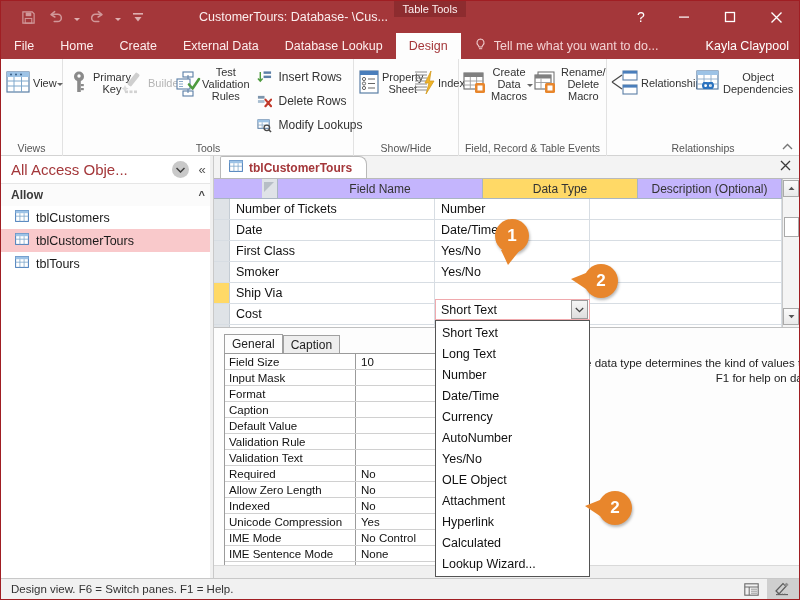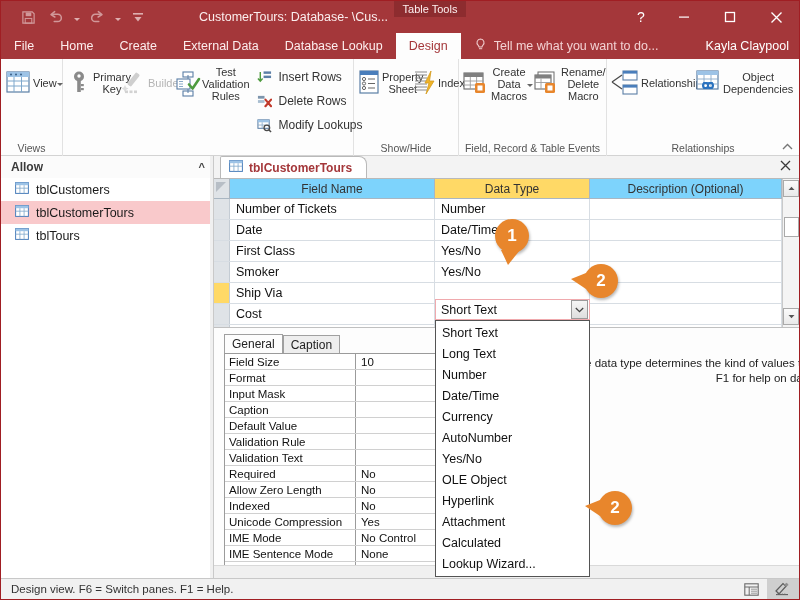--- a/index.html
+++ b/index.html
@@ -225,22 +225,23 @@
   .doctab-close {
     position: absolute; right: 8px; top: 3px;
     font-size: 13px; color: #444;
   }
 
   
   .gridwrap { position: relative; height: 148px; background: #fff; display: flex; }
   .grid { flex: 1; position: relative; }
   .grid-head {
     display: flex; height: 20px;
-    background: #7dd3fc;
+    background: #c4b5fd;
     border-bottom: 1px solid #a9b6c2;
+    padding-left: 48px;
   }
   .gh-corner {
     width: 16px; border-right: 1px solid #a9b6c2;
     background: #dfe3e7;
     position: relative; overflow: hidden;
   }
   .gh-corner:after {
     content: ""; position: absolute; left: 2px; top: 3px;
     width: 0; height: 0;
     border-left: 10px solid #b7bec6;
@@ -612,20 +613,21 @@
                   <rect x="1" y="2" width="12" height="2.6" fill="#9dc3e6"></rect>
                   <path d="M1 7.5h12M5.5 4.6v6.4" stroke="#8aaac9" stroke-width=".9"></path>
                   <circle cx="10.5" cy="10.5" r="3" fill="none" stroke="#4a4a4a" stroke-width="1.4"></circle>
                   <path d="M12.6 12.6 L15 15" stroke="#4a4a4a" stroke-width="1.6"></path>
                 </svg>
             </span>
             <span>Modify Lookups</span>
           </div>
         </div>
       </div>
+      <div class="rgroup-label">Tools</div>
     </div>
 
     <div class="rgroup" style="width:105px">
       <div class="rgroup-items">
         <div class="bigbtn" style="width:56px">
           <span class="ic">
             <svg width="26" height="28" viewBox="0 0 26 28">
                 <rect x="4" y="2" width="18" height="22" fill="#fff" stroke="#5b7fa6" stroke-width="1.2"></rect>
                 <rect x="4" y="2" width="18" height="4" fill="#4a7ebb"></rect>
                 <circle cx="8" cy="10" r="1.6" fill="none" stroke="#666" stroke-width="1"></circle>
@@ -712,20 +714,29 @@
         <svg width="11" height="8" viewBox="0 0 11 8">
             <path d="M1 6 L5.5 1.6 L10 6" fill="none" stroke="#777" stroke-width="1.4"></path>
           </svg>
       </div>
     </div>
   </div>
 
   <div class="main">
 
     <div class="navpane">
+      <div class="nav-header">
+        <div class="nav-title">All Access Obje...</div>
+        <div class="nav-dd">
+          <svg width="9" height="6" viewBox="0 0 9 6">
+              <path d="M0.5 1 L4.5 5 L8.5 1" fill="none" stroke="#3f3f3f" stroke-width="1.5"></path>
+            </svg>
+        </div>
+        <div class="nav-collapse">«</div>
+      </div>
       <div class="nav-group">
         <span>Allow</span>
         <span class="chev">^</span>
       </div>
       <div class="nav-item">
         <span>
           <svg width="14" height="12" viewBox="0 0 14 12">
               <rect x="0.6" y="0.6" width="12.8" height="10.8" fill="#fff" stroke="#4a7ebb" stroke-width="1"></rect>
               <rect x="0.6" y="0.6" width="12.8" height="2.6" fill="#9dc3e6"></rect>
               <path d="M0.6 6.2h12.8M4.9 3.2v8.2M9.1 3.2v8.2" stroke="#7fa8cc" stroke-width=".8"></path>
@@ -839,22 +850,22 @@
 
           <div class="dd-list">
             <div class="dd-item">Short Text</div>
             <div class="dd-item">Long Text</div>
             <div class="dd-item">Number</div>
             <div class="dd-item">Date/Time</div>
             <div class="dd-item">Currency</div>
             <div class="dd-item">AutoNumber</div>
             <div class="dd-item">Yes/No</div>
             <div class="dd-item">OLE Object</div>
+            <div class="dd-item">Attachment</div>
             <div class="dd-item">Hyperlink</div>
-            <div class="dd-item">Attachment</div>
             <div class="dd-item">Calculated</div>
             <div class="dd-item">Lookup Wizard...</div>
           </div>
         </div>
 
         <div class="gridscroll">
           <div class="sb-btn">
             <svg width="7" height="5" viewBox="0 0 7 5">
                 <path d="M0.5 4 L3.5 0.8 L6.5 4" fill="#555"></path>
               </svg>
@@ -874,25 +885,25 @@
           <div class="proptabs">
             <div class="ptab active">General</div>
             <div class="ptab">Caption</div>
           </div>
           <div class="proptable">
             <div class="prow">
               <div class="pname">Field Size</div>
               <div class="pval">10</div>
             </div>
             <div class="prow">
+              <div class="pname">Input Mask</div>
+              <div class="pval"></div>
+            </div>
+            <div class="prow">
               <div class="pname">Format</div>
-              <div class="pval"></div>
-            </div>
-            <div class="prow">
-              <div class="pname">Input Mask</div>
               <div class="pval"></div>
             </div>
             <div class="prow">
               <div class="pname">Caption</div>
               <div class="pval"></div>
             </div>
             <div class="prow">
               <div class="pname">Default Value</div>
               <div class="pval"></div>
             </div>

